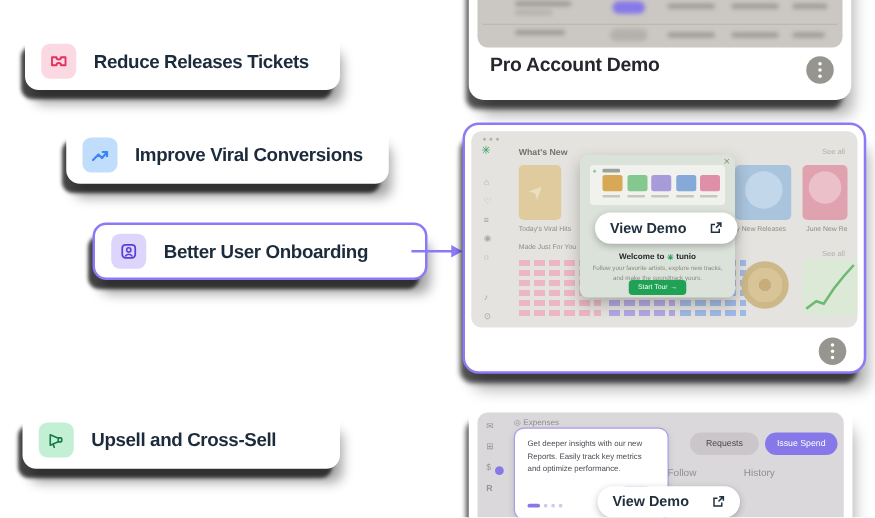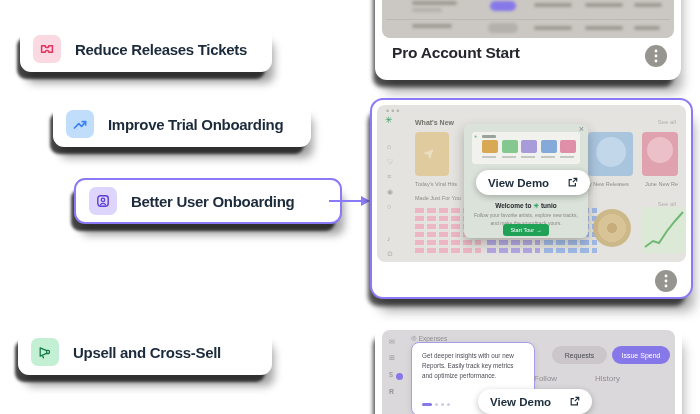--- a/index.html
+++ b/index.html
@@ -115,21 +115,21 @@
     <span class="lbl">Reduce Releases Tickets</span>
   </div>
 
   <div class="fcard f2">
     <span class="ic ic-blue">
       <svg width="16" height="16" viewBox="0 0 16 16">
           <path d="M2.4 12 6.8 7.6l2.8 2.8 4-4.6" fill="none" stroke="#3e82f7" stroke-width="1.7" stroke-linecap="round" stroke-linejoin="round"></path>
           <path d="M10.2 5.6h3.4V9" fill="none" stroke="#3e82f7" stroke-width="1.7" stroke-linecap="round" stroke-linejoin="round"></path>
         </svg>
     </span>
-    <span class="lbl">Improve Trial Onboarding</span>
+    <span class="lbl">Improve Viral Conversions</span>
   </div>
 
   <div class="fcard f3">
     <span class="ic ic-purple">
       <svg width="16" height="16" viewBox="0 0 16 16">
           <rect x="2.8" y="2.8" width="10.4" height="10.4" rx="2.6" fill="none" stroke="#5b3fd4" stroke-width="1.4"></rect>
           <circle cx="8" cy="6.9" r="1.7" fill="none" stroke="#5b3fd4" stroke-width="1.3"></circle>
           <path d="M5.3 12.2a2.9 2.9 0 0 1 5.4 0" fill="none" stroke="#5b3fd4" stroke-width="1.3"></path>
         </svg>
     </span>
@@ -163,21 +163,21 @@
       </div>
       <div class="prow-sep"></div>
       <div class="brow" style="top:65px;">
         <div class="bbar" style="left:30px;top:0;width:40px;"></div>
         <div class="bpill" style="left:106px;top:-1px;width:30px;background:#b4b1ad;"></div>
         <div class="bbar" style="left:152px;top:2px;width:38px;"></div>
         <div class="bbar" style="left:203px;top:2px;width:38px;"></div>
         <div class="bbar" style="left:252px;top:2px;width:26px;"></div>
       </div>
     </div>
-    <div class="dtitle">Pro Account Start</div>
+    <div class="dtitle">Pro Account Demo</div>
     <div class="kebab">
       <svg width="4" height="14" viewBox="0 0 4 14">
           <circle cx="2" cy="2" r="1.4" fill="#fff"></circle>
           <circle cx="2" cy="7" r="1.4" fill="#fff"></circle>
           <circle cx="2" cy="12" r="1.4" fill="#fff"></circle>
         </svg>
     </div>
   </div>
 
   <div class="dcard d-onb">

